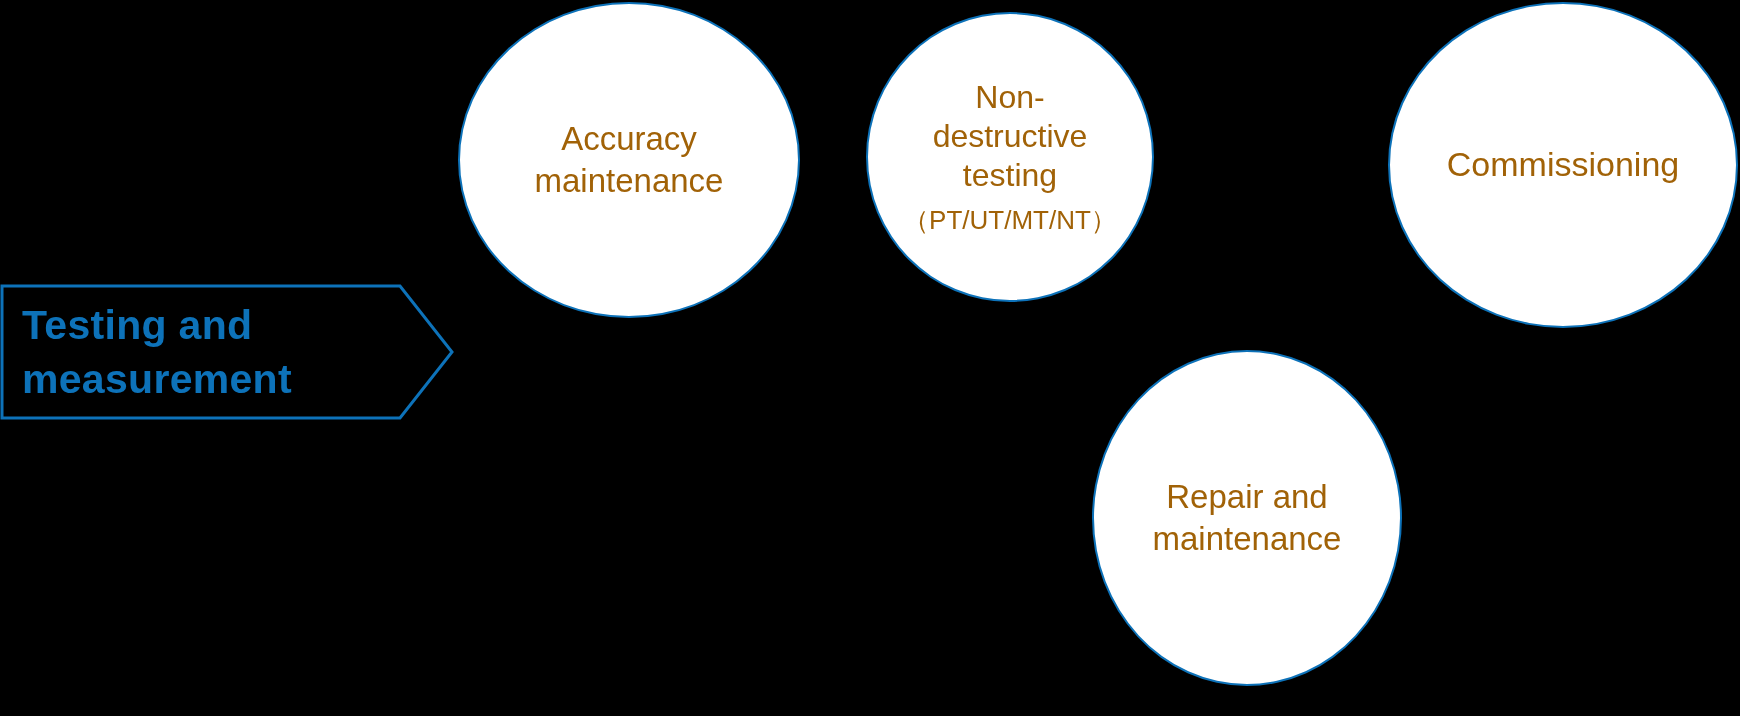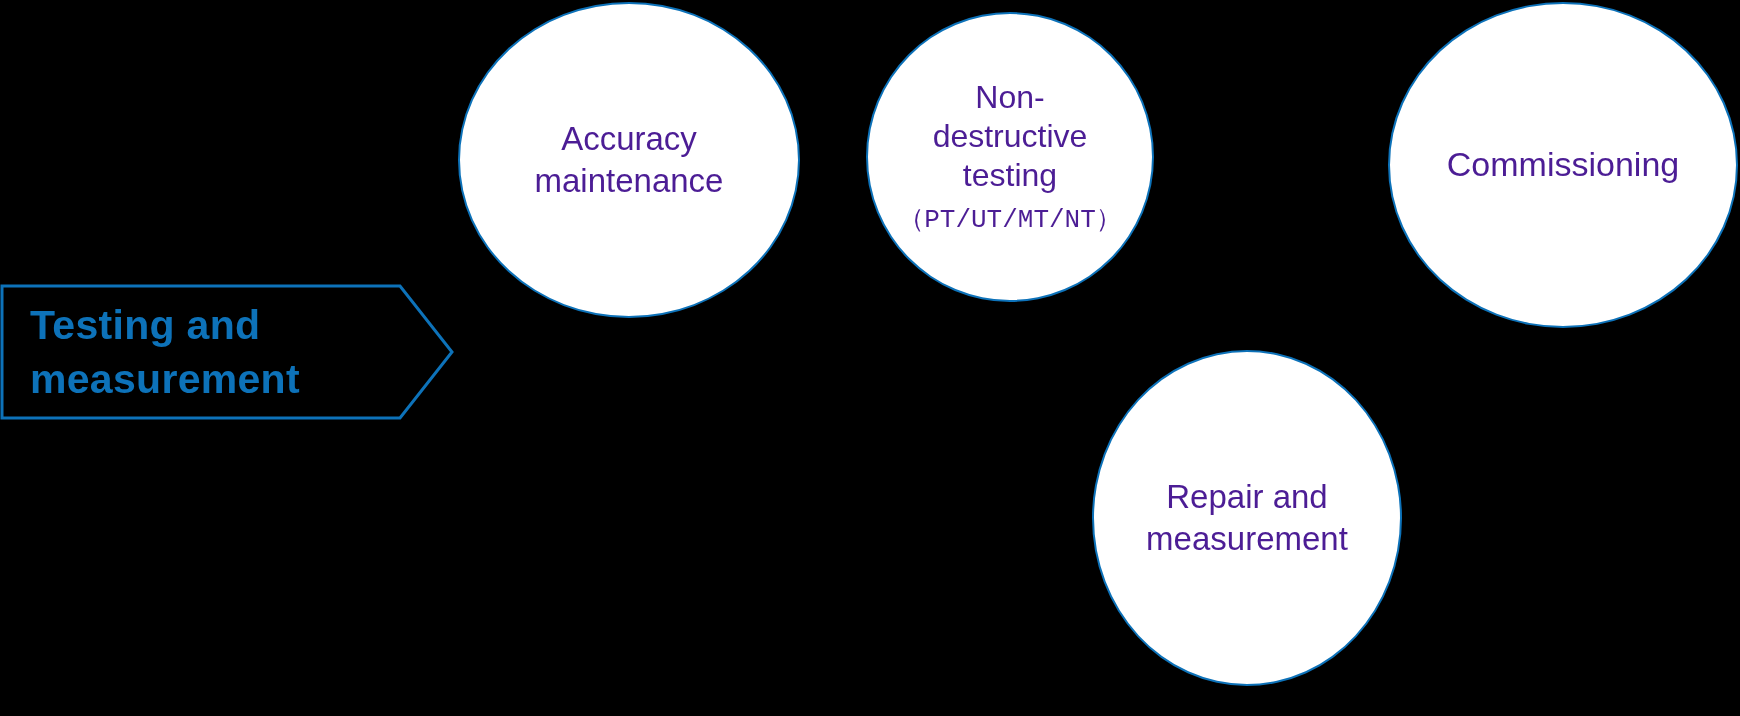--- a/index.html
+++ b/index.html
@@ -40,48 +40,46 @@
     height: 124px;
     display: flex;
     flex-direction: column;
     justify-content: center;
     color: #0d72b9;
     font-size: 41px;
     font-weight: bold;
     line-height: 1.32;
     letter-spacing: 0.3px;
     white-space: pre-line;
-    margin-left: 8px;
   }
 
   
   .node-circle {
     position: absolute;
     border-radius: 50%;
     background: #ffffff;
     border: 2px solid #0d72b9;
     box-sizing: border-box;
     display: flex;
     align-items: center;
     justify-content: center;
     text-align: center;
   }
   .node-text {
-    color: #4c1d95;
+    color: #a16207;
     font-size: 33px;
     line-height: 1.27;
     padding: 0 10px;
     white-space: pre-line;
   }
   .node-sub {
     display: block;
     font-size: 26px;
     line-height: 1.25;
     margin-top: 9px;
-    font-family: Liberation Mono, monospace;
   }
 
   
   #circle-accuracy      { left: 458px;  top: 2px;   width: 342px; height: 316px; }
   #circle-ndt           { left: 866px;  top: 12px;  width: 288px; height: 290px; }
   #circle-commissioning { left: 1388px; top: 2px;   width: 350px; height: 326px; }
   #circle-load          { left: 688px;  top: 360px; width: 344px; height: 344px; }
   #circle-repair        { left: 1092px; top: 350px; width: 310px; height: 336px; }
 
   #circle-ndt .node-text           { font-size: 32px; line-height: 1.22; }
@@ -112,16 +110,16 @@
 testing</span><span class="node-sub">（PT/UT/MT/NT）</span></span>
   </div>
 
   <div class="node-circle" id="circle-commissioning">
     <span class="node-text">Commissioning</span>
   </div>
 
 
   <div class="node-circle" id="circle-repair">
     <span class="node-text">Repair and
-measurement</span>
+maintenance</span>
   </div>
 
 </div>
 
 </body></html>

